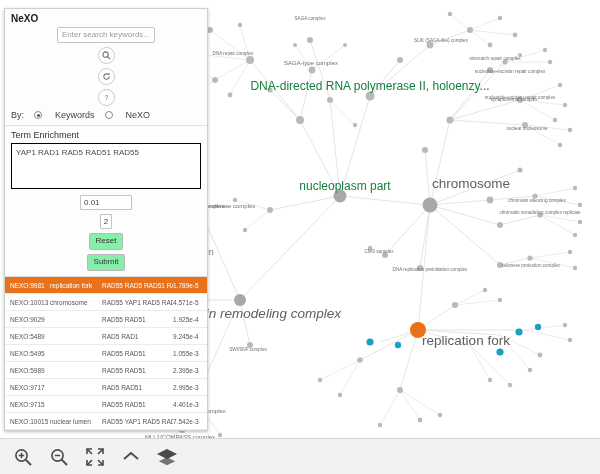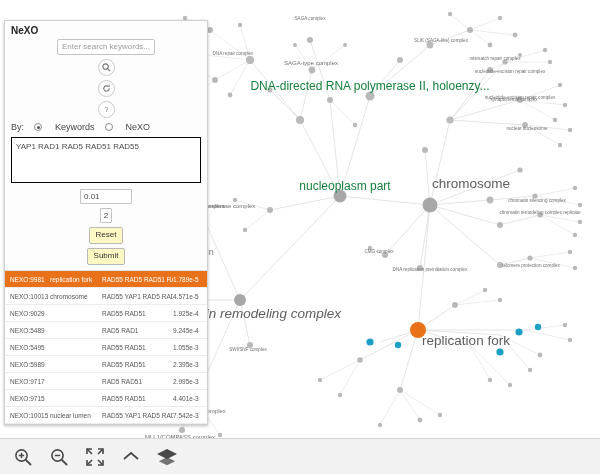--- a/index.html
+++ b/index.html
@@ -20,21 +20,21 @@
     pointer-events:none;
   }
   .lbl-xs{font-size:4.6px;}
   .lbl-sm{font-size:6px;}
   .lbl-md{font-size:9px;color:#7a7a7a;}
   .lbl-lg{font-size:12px;color:#15803d;}
   .lbl-xl{font-size:13.5px;color:#5e5e5e;}
 
   
   #panel{
-    position:absolute;left:4px;top:20px;width:202px;
+    position:absolute;left:4px;top:8px;width:202px;
     background:#fdfdfd;border:1px solid #cfcfcf;
     box-shadow:0 1px 3px rgba(0,0,0,.25);
     font-size:9px;
   }
   #panel .title{
     padding:4px 6px 3px 6px;font-size:10px;font-weight:bold;color:#222;
   }
   .searchrow{display:flex;align-items:center;padding:0 5px 4px 5px;gap:4px;flex-direction:column;}
   .searchbox{
     flex:1;height:14px;border:1px solid #c3c3c3;background:#fff;border-radius:2px;
@@ -65,21 +65,21 @@
     font-size:8px;color:#4a4a4a;padding:3px 4px;line-height:11px;
   }
   .paramrow{display:flex;align-items:center;gap:4px;padding:6px 6px 5px 6px;flex-direction:column;}
   .pinput{
     height:13px;border:1px solid #c3c3c3;background:#fff;border-radius:1px;
     font-size:8px;color:#444;padding:0 3px;line-height:13px;
   }
   .pinput.w1{width:44px;}
   .pinput.w2{flex:1;}
   .btn{
-    height:15px;border:1px solid #b9b9b9;border-radius:2px;background:#fef9c3;
+    height:15px;border:1px solid #b9b9b9;border-radius:2px;background:#86efac;
     font-size:8px;color:#333;padding:0 6px;line-height:14px;
   }
   
   .tbl{margin:0;border-top:1px solid #e0e0e0;}
   .trow{
     display:flex;align-items:center;height:16px;font-size:6.5px;color:#555;
     border-bottom:1px solid #ececec;background:#fff;
   }
   .trow.sel{background:#e8711a;color:#fff;}
   .trow .c0{width:40px;padding-left:5px;overflow:hidden;white-space:nowrap;}
@@ -343,20 +343,21 @@
       <span class="radio">
         <span class="dot on"></span>
         <span>Keywords</span>
       </span>
       <span class="radio">
         <span class="dot"></span>
         <span>NeXO</span>
       </span>
     </div>
 
+    <div class="sechead">Term Enrichment</div>
     <div class="ta">YAP1 RAD1 RAD5 RAD51 RAD55</div>
 
     <div class="paramrow">
       <div class="pinput w1">0.01</div>
       <div class="pinput w2">2</div>
       <div class="btn">Reset</div>
       <div class="btn">Submit</div>
     </div>
 
     <div class="tbl" id="results-table">

